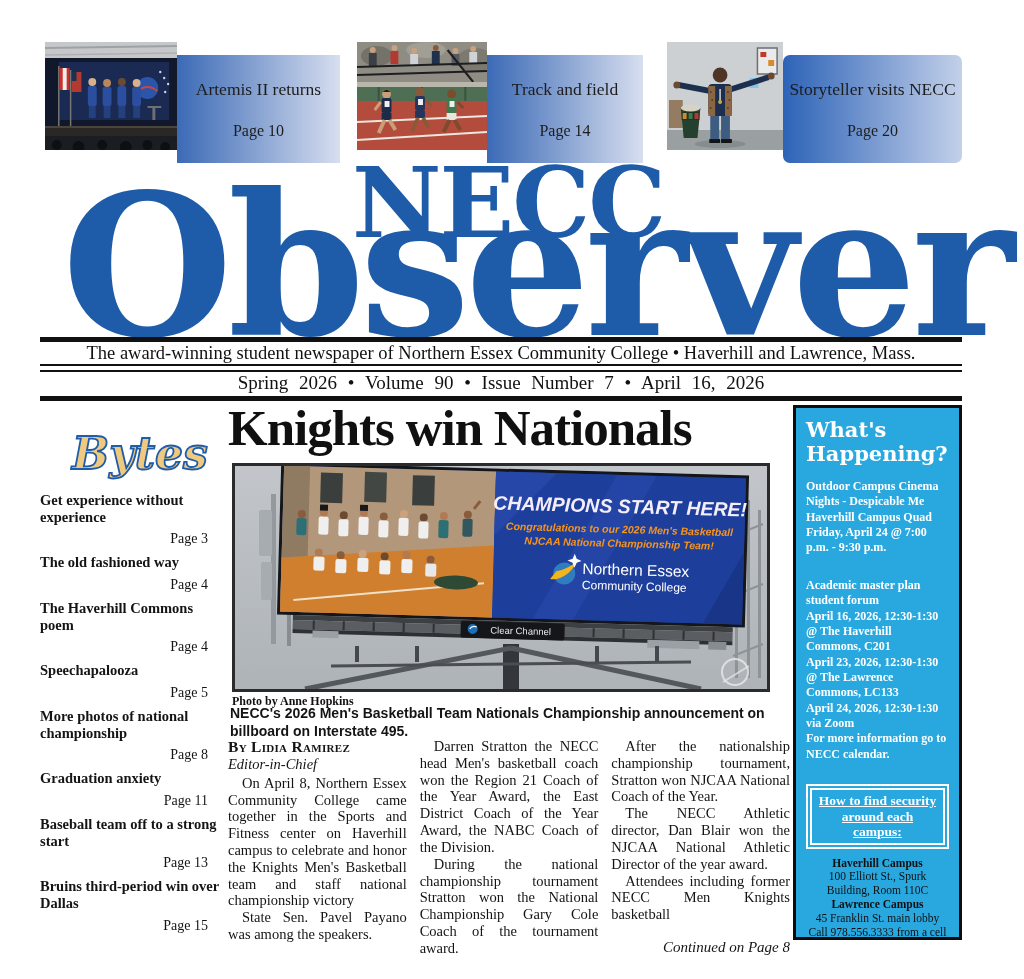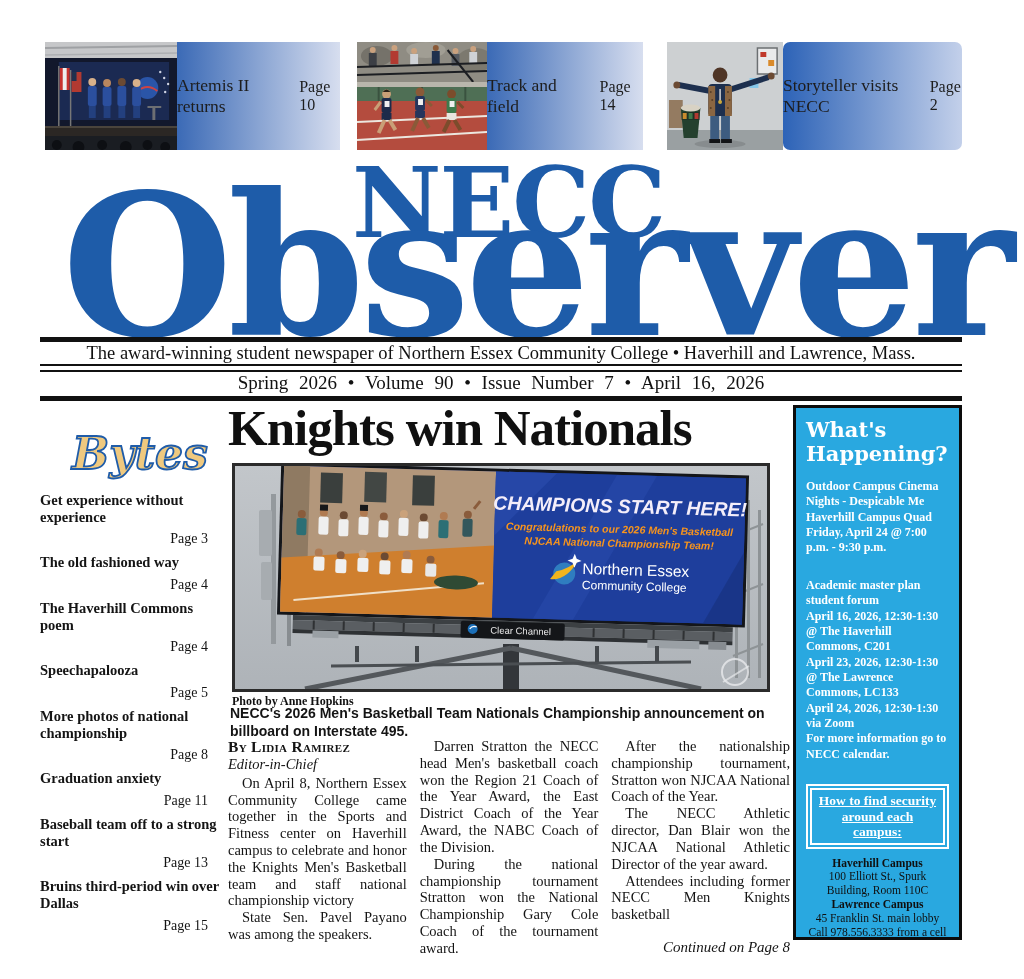--- a/index.html
+++ b/index.html
@@ -2,21 +2,21 @@
 <html><head>
 <meta charset="utf-8">
 <style>
   html,body{margin:0;padding:0;background:#ffffff;}
   #page{position:relative;width:1024px;height:979px;background:#fff;overflow:hidden;
         font-family:"Liberation Serif",serif;color:#141414;}
 
   
   .teaser-photo{position:absolute;top:42px;height:108px;overflow:hidden;}
   .teaser-photo svg{display:block;width:100%;height:100%;}
-  .teaser-box{position:absolute;top:42px;height:108px;display:flex;flex-direction:row;
+  .teaser-box{position:absolute;top:55px;height:108px;display:flex;flex-direction:column;
       justify-content:center;align-items:center;gap:22px;
       background:linear-gradient(to right,#3b6ab6,#d7deef);}
   .teaser-box.dark{background:linear-gradient(to right,#2d63b7,#c3d0ea);}
   .teaser-label{font-size:17.5px;color:#1d1d1d;}
   .teaser-page{font-size:16px;color:#1d1d1d;}
 
   
   .mast-kicker{position:absolute;left:352px;top:154px;font-family:"DejaVu Serif",serif;
       font-weight:bold;font-size:98px;line-height:1;letter-spacing:-2px;color:#1e5ca9;}
   .mast-title{position:absolute;left:62px;top:168px;font-family:"DejaVu Serif",serif;
@@ -232,21 +232,21 @@
       <rect x="44" y="74" width="9" height="24" fill="#3d5c80"></rect>
       <rect x="55" y="74" width="9" height="24" fill="#3d5c80"></rect>
       <rect x="43" y="97" width="11" height="4" fill="#15171a"></rect>
       <rect x="55" y="97" width="11" height="4" fill="#15171a"></rect>
       <ellipse cx="54" cy="102" rx="26" ry="4" fill="#000" opacity="0.12"></ellipse>
     </svg>
   </div>
 
   <div class="teaser-box dark" style="left:783px;width:179px;border-radius:7px;">
     <div class="teaser-label">Storyteller visits NECC</div>
-    <div class="teaser-page">Page 2</div>
+    <div class="teaser-page">Page 20</div>
   </div>
 
   <div class="mast-kicker">NECC</div>
   <div class="mast-title">Observer</div>
 
   <div class="rule thick" style="top:337px;"></div>
   <div class="tagline">The award-winning student newspaper of Northern Essex Community College • Haverhill and Lawrence, Mass.</div>
   <div class="rule thin" style="top:364px;"></div>
   <div class="rule thin" style="top:370px;"></div>
   <div class="dateline">Spring 2026  •  Volume 90  •  Issue Number 7  •  April 16, 2026</div>

